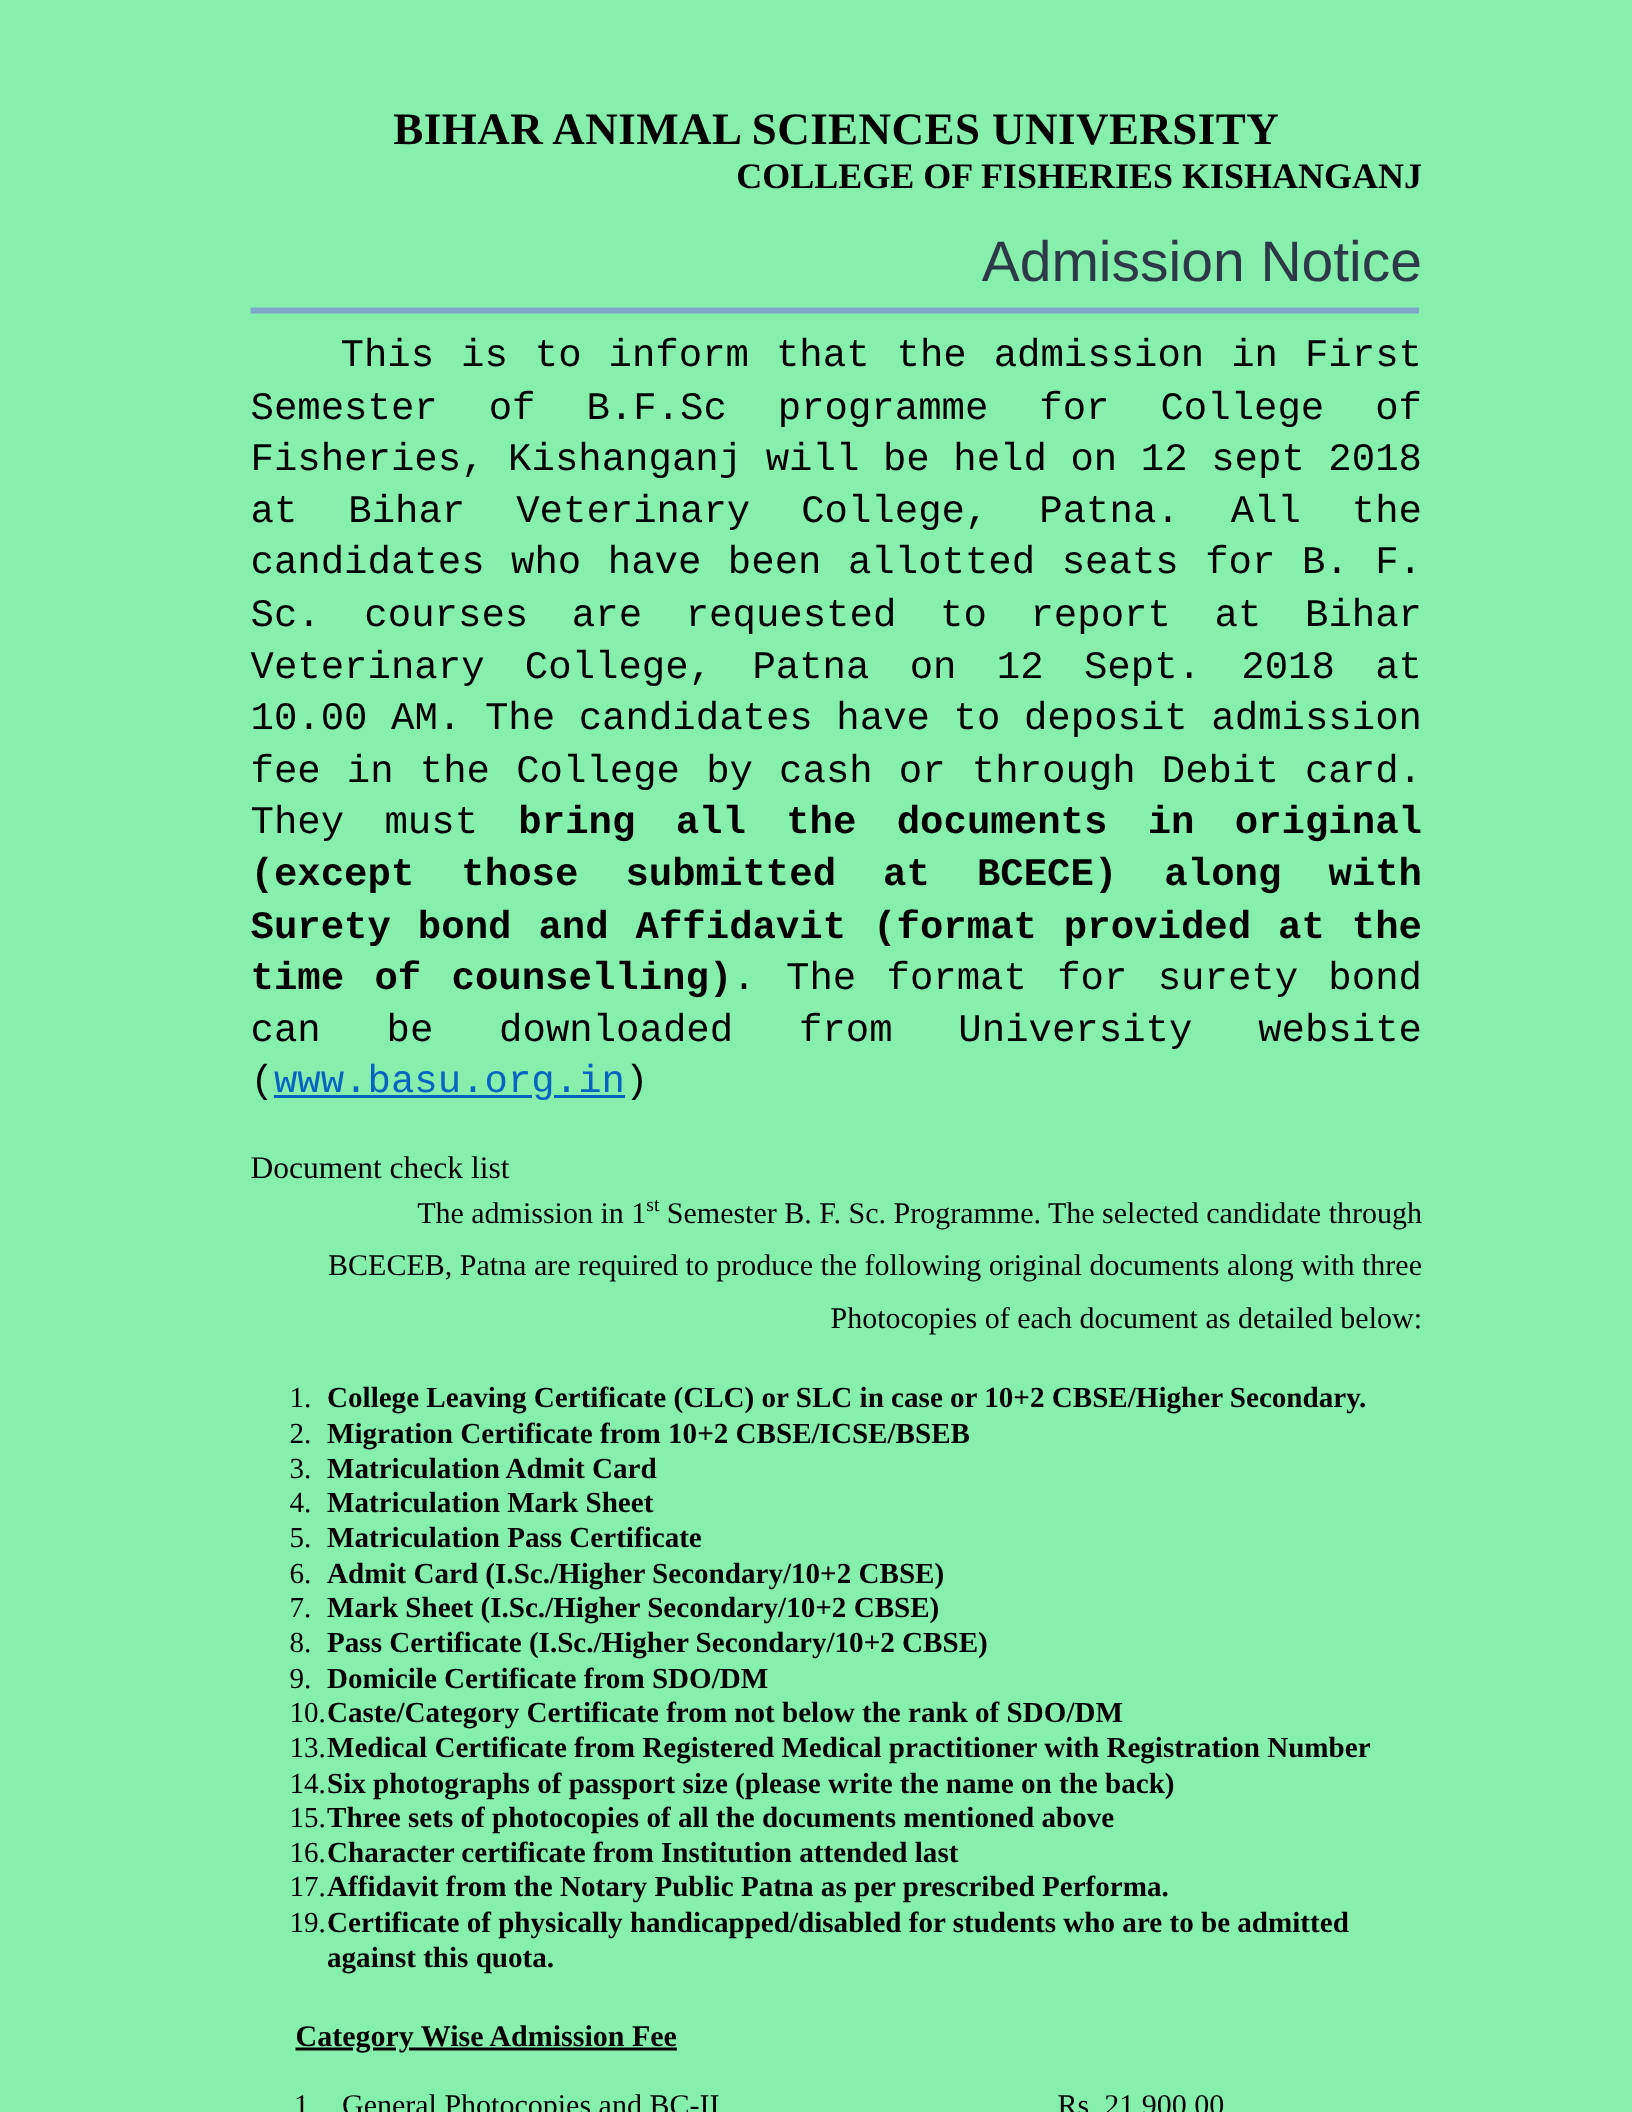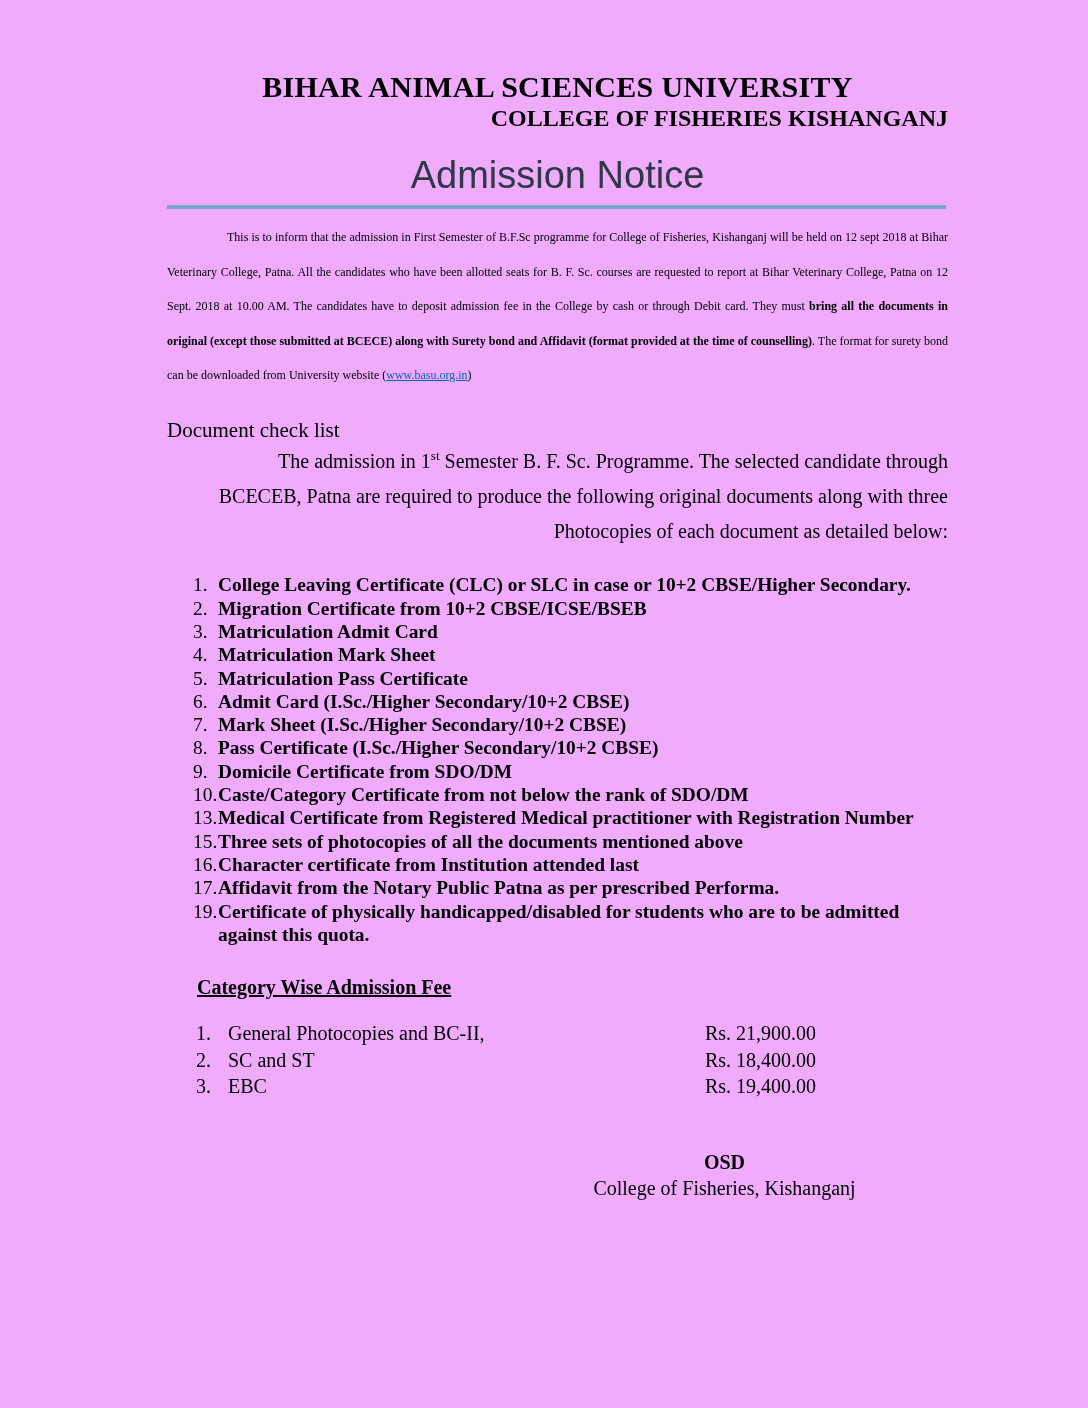--- a/index.html
+++ b/index.html
@@ -1,20 +1,20 @@
 <!DOCTYPE html>
 <html style="--notice_title: #2e3947; --divider: #7da7c9; --link: #0563c1;"><head>
 <meta charset="utf-8">
 <style>
   * { box-sizing: border-box; }
   html, body { margin: 0; padding: 0; background: #ffffff; }
   .page {
     width: 1088px;
     height: 1408px;
-    background: #f0abfc;
+    background: #86efac;
     margin: 0 auto;
     padding: 70px 140px 0 167px;
     font-family: "Liberation Serif", "DejaVu Serif", serif;
     color: #000000;
     position: relative;
     overflow: hidden;
   }
   .uni-title {
     font-size: 30px;
     font-weight: bold;
@@ -28,35 +28,36 @@
     font-weight: bold;
     text-align: right;
     line-height: 29px;
     margin: 0;
   }
   .notice-title {
     font-family: "Liberation Sans", "DejaVu Sans", sans-serif;
     font-weight: 300;
     font-size: 38px;
     color: var(--notice_title, #2e3947);
-    text-align: center;
+    text-align: right;
     line-height: 42px;
     margin: 21px 0 0 0;
   }
   .divider {
     border: none;
     border-top: 4px solid var(--divider, #7da7c9);
     margin: 9px 2px 0 0;
   }
   .intro-para {
     margin-top: 11px;
-    font-size: 12px;
+    font-size: 26px;
     line-height: 34.6px;
     text-align: justify;
     text-indent: 60px;
+    font-family: Liberation Mono, monospace;
   }
   .intro-para .bold-seg { font-weight: bold; }
   .web-link {
     color: var(--link, #0563c1);
     text-decoration: underline;
     cursor: pointer;
   }
   .check-heading {
     margin-top: 24px;
     font-size: 21px;
@@ -168,20 +169,24 @@
         <span class="doc-text">Caste/Category Certificate from not below the rank of SDO/DM</span>
       </div>
 
 
 
       <div class="doc-item">
         <span class="doc-num">13.</span>
         <span class="doc-text">Medical Certificate from Registered Medical practitioner with Registration Number</span>
       </div>
 
+      <div class="doc-item">
+        <span class="doc-num">14.</span>
+        <span class="doc-text">Six photographs of passport size (please write the name on the back)</span>
+      </div>
 
       <div class="doc-item">
         <span class="doc-num">15.</span>
         <span class="doc-text">Three sets of photocopies of all the documents mentioned above</span>
       </div>
 
       <div class="doc-item">
         <span class="doc-num">16.</span>
         <span class="doc-text">Character certificate from Institution attended last</span>
       </div>

